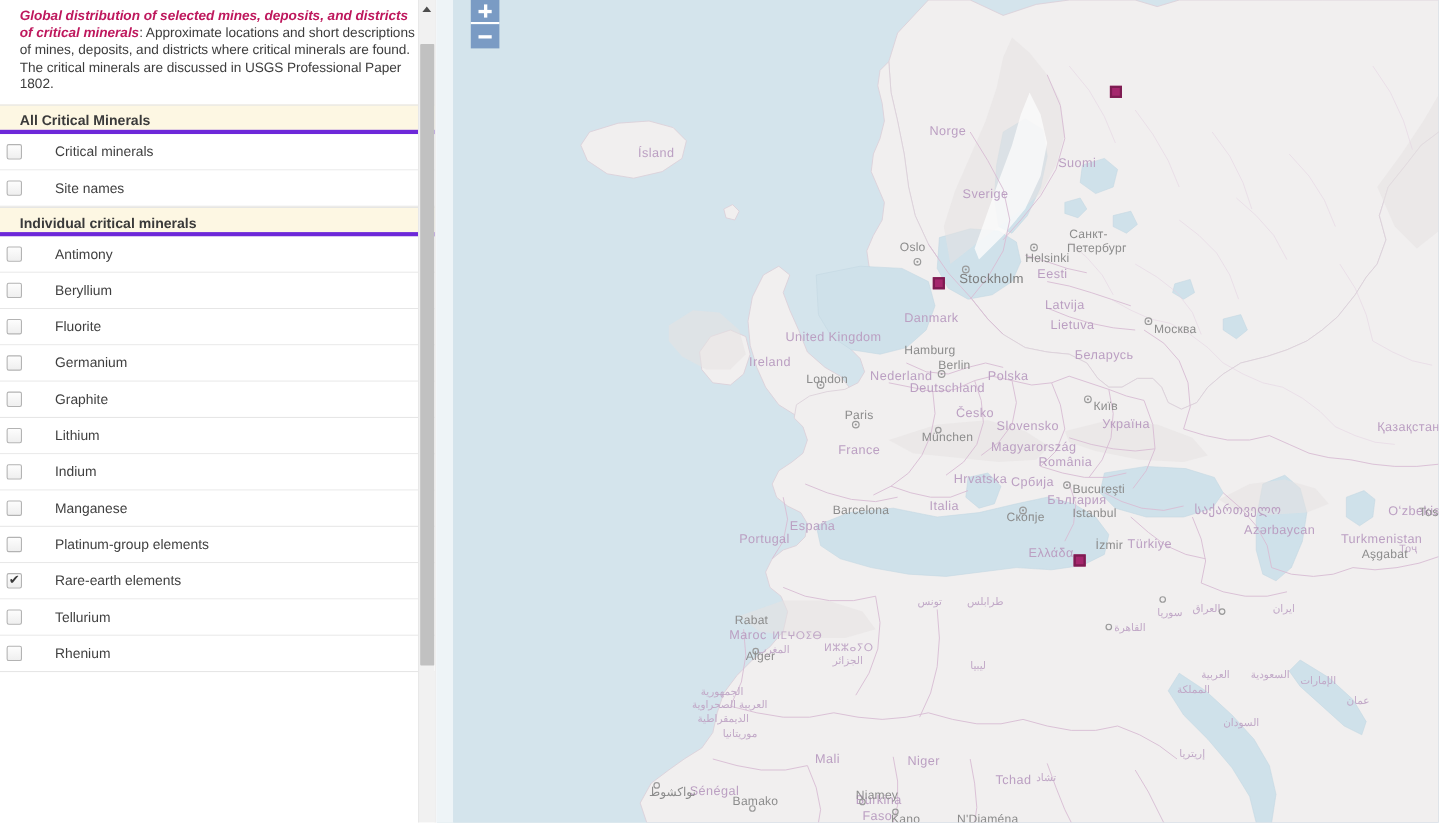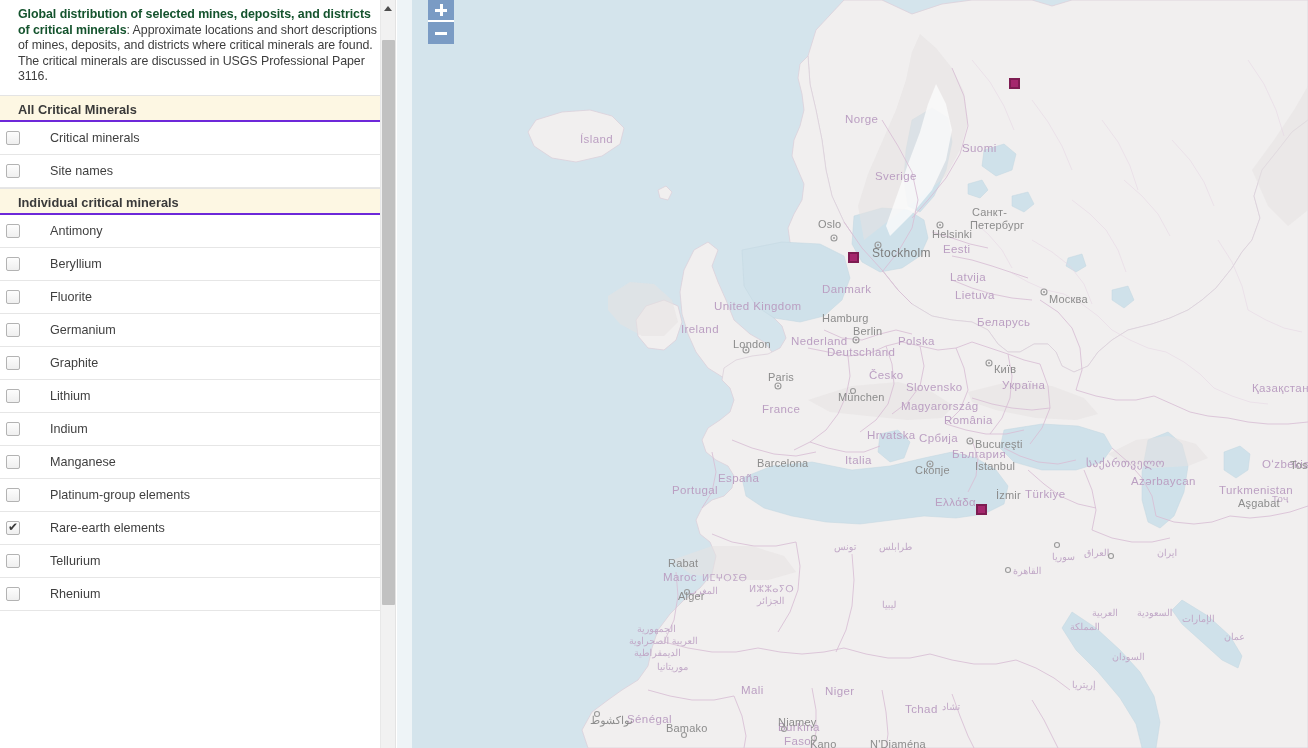--- a/index.html
+++ b/index.html
@@ -29,26 +29,26 @@
   #sidebar-inner {
     width: 396px;
   }
   .intro {
     padding: 7px 12px 10px 18px;
     font-size: 12.4px;
     line-height: 15.6px;
     color: #3d3d3d;
     letter-spacing: -0.05px;
   }
-  .intro b { font-weight: bold; color: #14532d; }
+  .intro b { font-weight: bold; color: #be185d; font-style: italic; }
 
   .group-header {
     background: #fdf7e3;
     border-top: 1px solid #e4e4e4;
-    border-bottom: 2px solid #6d28d9;
+    border-bottom: 4px solid #6d28d9;
     padding: 6px 0 6px 18px;
     font-size: 12.8px;
     font-weight: bold;
     color: #3a3a3a;
     height: 27px;
     line-height: 15px;
   }
 
   .layer-row {
     display: flex;
@@ -201,21 +201,21 @@
 </style>
 </head>
 <body>
 
 <div id="app">
 
   <div id="sidebar">
     <div id="sidebar-inner">
 
       <div class="intro">
-        <b>Global distribution of selected mines, deposits, and districts of critical minerals</b><span>: Approximate locations and short descriptions of mines, deposits, and districts where critical minerals are found. The critical minerals are discussed in USGS Professional Paper 3116.</span>
+        <b>Global distribution of selected mines, deposits, and districts of critical minerals</b><span>: Approximate locations and short descriptions of mines, deposits, and districts where critical minerals are found. The critical minerals are discussed in USGS Professional Paper 1802.</span>
       </div>
 
       <div class="group-header">All Critical Minerals</div>
 
       <div class="layer-row">
         <span class="cb"></span>
         <span class="layer-label">Critical minerals</span>
       </div>
       <div class="layer-row">
         <span class="cb"></span>

